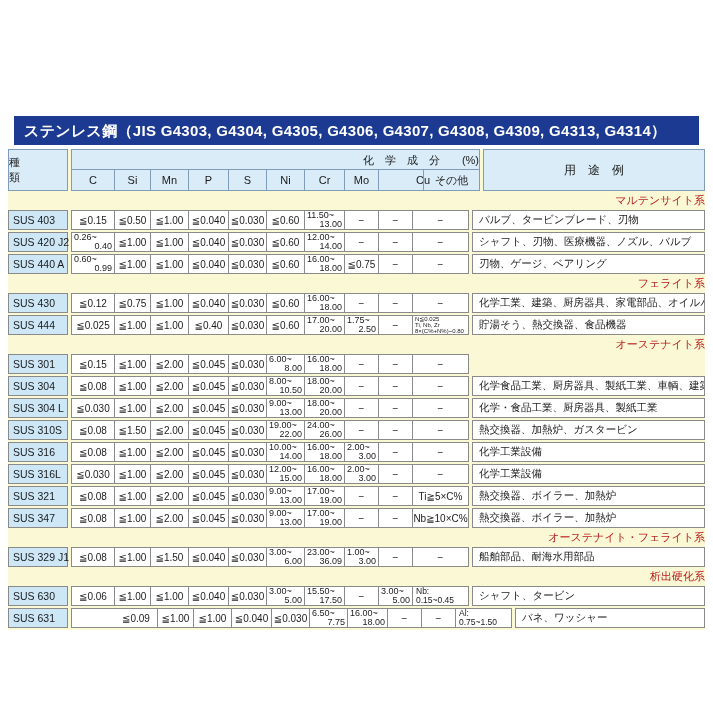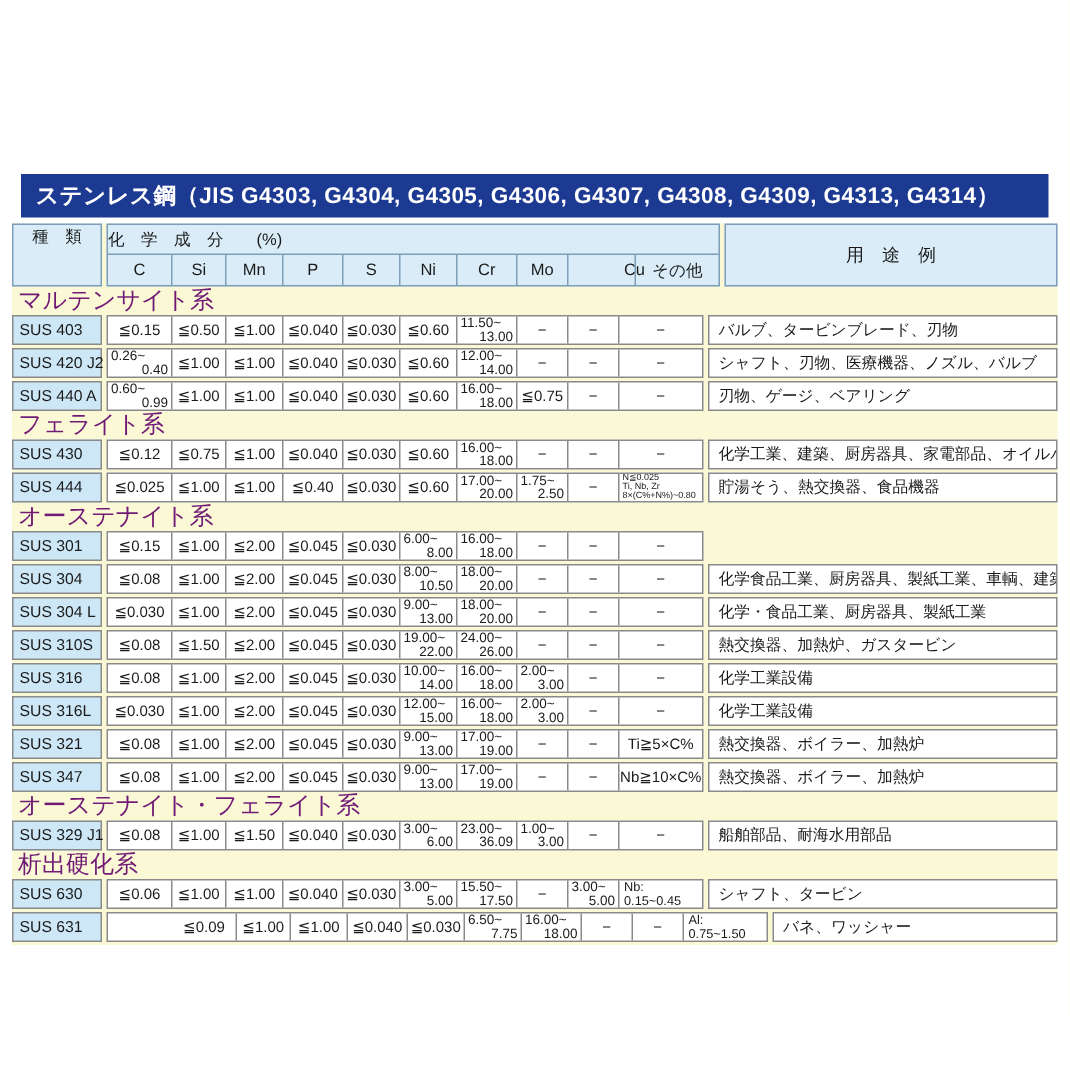--- a/index.html
+++ b/index.html
@@ -18,40 +18,40 @@
     background: var(--table-bg, #fbf8d6);
     display: flex; flex-direction: column; row-gap: 2px;
     padding-bottom: 2px;
   }
 
   
   .thead { display: flex; column-gap: 3px; height: 42px; }
   .h-code {
     width: 60px; background: var(--header-bg, #d9ecf8);
     border: 1px solid var(--header-border, #7f9db9);
-    display: flex; flex-direction: column; gap: 48px;
+    display: flex; flex-direction: row; gap: 48px;
   }
   .h-code > div { flex: 1; display: flex; align-items: center; justify-content: center; font-size: 11px; }
   .h-chem {
     background: var(--header-bg, #d9ecf8);
     border: 1px solid var(--header-border, #7f9db9);
     display: flex; flex-direction: column;
   }
-  .h-chem-title { height: 20px; line-height: 20px; text-align: left; font-size: 11px;
+  .h-chem-title { height: 20px; line-height: 20px; text-align: right; font-size: 11px;
     border-bottom: 1px solid var(--header-border, #7f9db9); white-space: nowrap; }
   .h-chem-cols { display: flex; flex: 1; }
   .h-chem-cols .hc { display: flex; align-items: center; justify-content: center;
     font-size: 11px; border-left: 1px solid var(--header-border, #7f9db9); white-space: nowrap; }
   .h-chem-cols .hc:first-child { border-left: none; }
   .h-uses { flex: 1; background: var(--header-bg, #d9ecf8);
     border: 1px solid var(--header-border, #7f9db9);
     display: flex; align-items: center; justify-content: center; font-size: 12px; }
 
   
-  .section { height: 15px; line-height: 15px; font-size: 16px; padding-left: 4px; color: #701a75; }
+  .section { height: 15px; line-height: 15px; font-size: 11px; padding-left: 4px; color: #b91c1c; text-align: right; }
   .row { display: flex; column-gap: 3px; height: 20px; }
   .code-cell {
     width: 60px; background: var(--code-bg, #cde7f7);
     border: 1px solid var(--body-border, #8a8a8a);
     font-size: 10.5px; display: flex; align-items: center; padding-left: 4px; white-space: nowrap;
   }
   .chem-cells { display: flex; background: #fff; border: 1px solid var(--body-border, #8a8a8a); }
   .cc { display: flex; align-items: center; justify-content: center; font-size: 10px;
     border-left: 1px solid var(--body-border, #8a8a8a); overflow: hidden; }
   .cc:first-child { border-left: none; }

